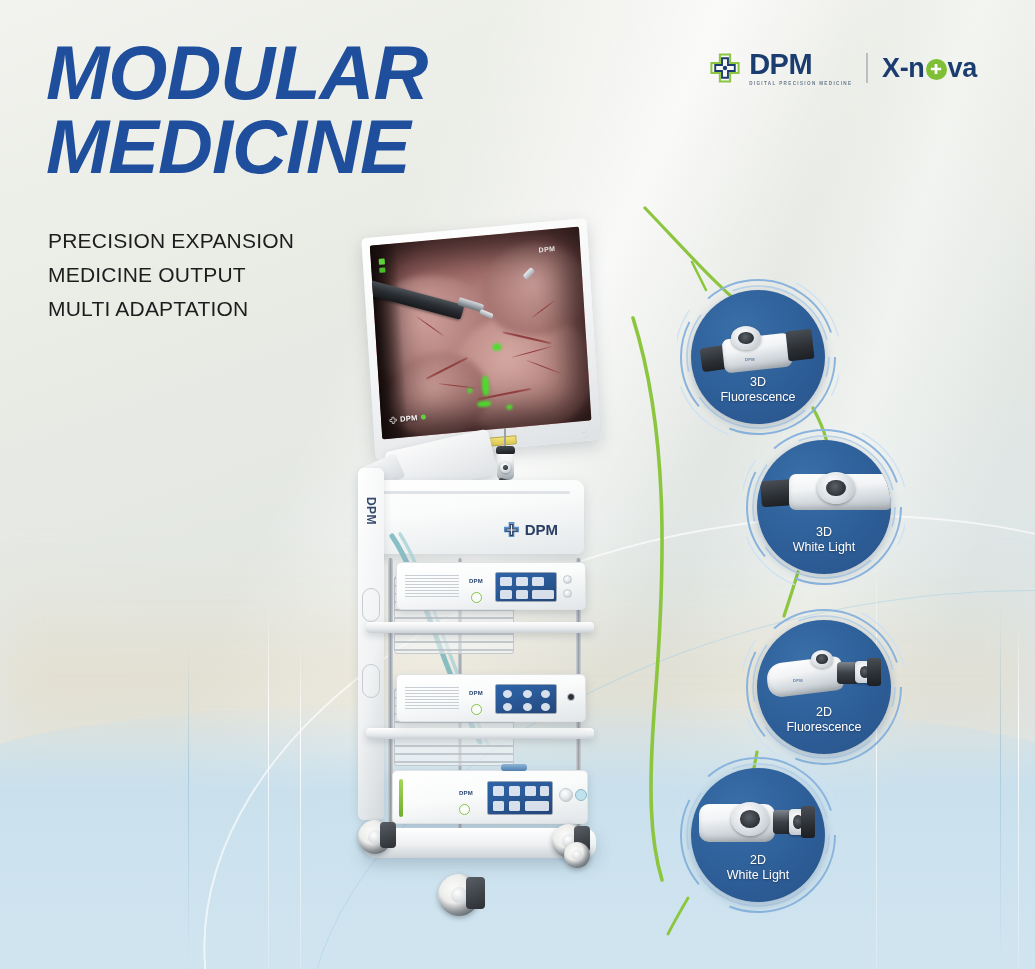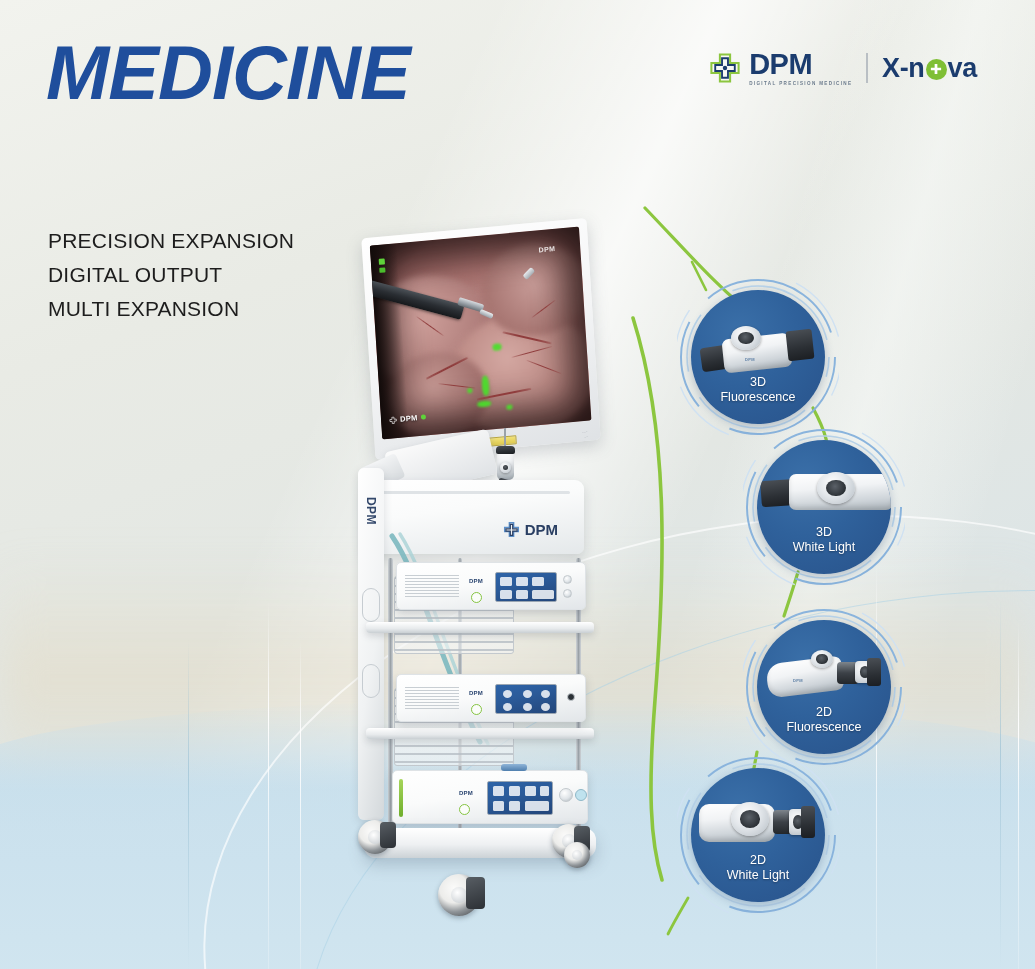--- a/index.html
+++ b/index.html
@@ -386,27 +386,28 @@
       <span class="xnova-o">
         <svg viewBox="0 0 20 20" width="16" height="16">
           <path d="M8.3 3.6h3.4v4.7h4.7v3.4h-4.7v4.7H8.3v-4.7H3.6V8.3h4.7z" fill="#ffffff"></path>
         </svg>
       </span>
       <span>va</span>
     </div>
   </div>
 
   <h1 class="headline">
+    <span class="l1">MODULAR</span>
     <span class="l2">MEDICINE</span>
   </h1>
 
   <div class="sub-list">
     <div>PRECISION EXPANSION</div>
-    <div>DIGITAL OUTPUT</div>
-    <div>MULTI EXPANSION</div>
+    <div>MEDICINE OUTPUT</div>
+    <div>MULTI ADAPTATION</div>
   </div>
 
   <div class="cart">
 
     <div class="monitor-shell">
       <div class="monitor-screen">
 
         <div class="tissue" style="left:-6%; top:18%; width:62%; height:56%; background:radial-gradient(circle at 45% 40%, #cfa09b, #b07f7c 60%, #90615f 100%);"></div>
         <div class="tissue" style="left:34%; top:42%; width:70%; height:62%; background:radial-gradient(circle at 40% 35%, #d4a8a2, #b6837e 55%, #8d5c59 100%);"></div>
         <div class="tissue" style="left:52%; top:6%; width:50%; height:48%; background:radial-gradient(circle at 50% 45%, #c79b97, #a5736f 70%);"></div>

